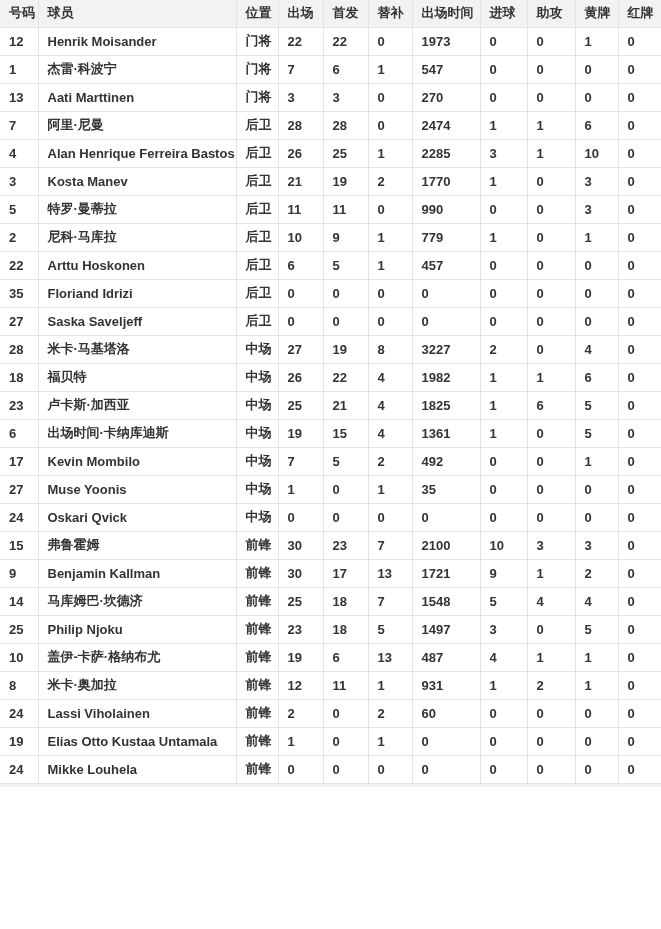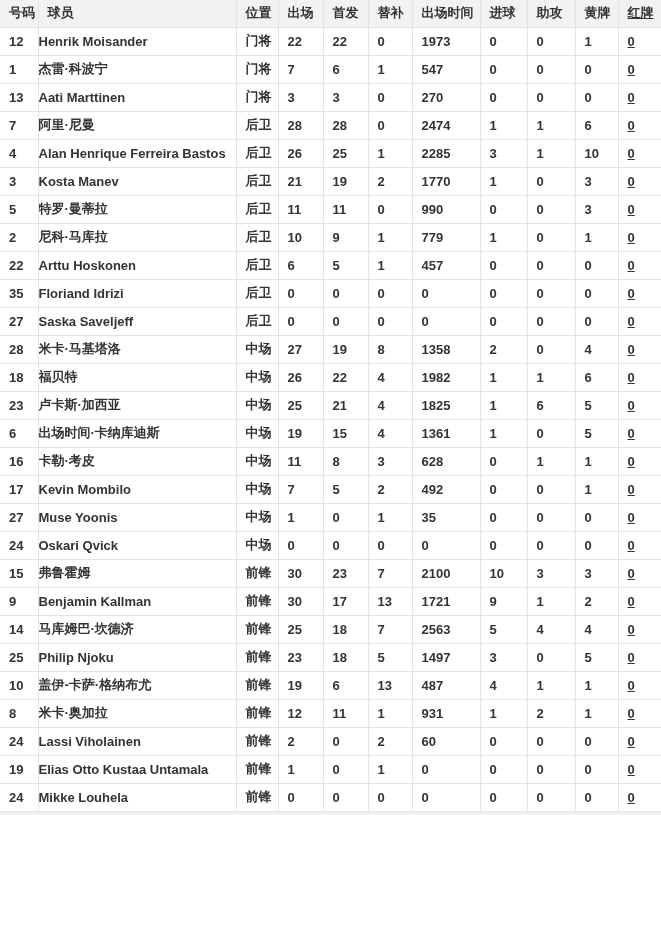--- a/index.html
+++ b/index.html
@@ -31,22 +31,22 @@
     overflow: hidden;
     box-sizing: border-box;
   }
   table.stats th {
     background: #f2f2f2;
     height: 27px;
     border-top: none;
   }
   table.stats td { height: 28px; background: #ffffff; }
   table.stats th:first-child, table.stats td:first-child { border-left: none; }
-  table.stats th:last-child, table.stats td:last-child { border-right: none; text-decoration: underline; }
-  table.stats td.col-player { padding-left: 0; }
+  table.stats th:last-child, table.stats td:last-child { border-right: none; }
+  table.stats td.col-player { padding-left: 9px; }
   .next-row-strip {
     width: 661px;
     height: 3px;
     background: #f2f2f2;
   }
 </style>
 </head>
 <body>
 
 <div class="page">
@@ -223,21 +223,21 @@
           <td class="col-yellow">0</td>
           <td class="col-red">0</td>
         </tr>
         <tr>
           <td class="col-number">28</td>
           <td class="col-player">米卡·马基塔洛</td>
           <td class="col-position">中场</td>
           <td class="col-appearances">27</td>
           <td class="col-starts">19</td>
           <td class="col-sub">8</td>
-          <td class="col-minutes">1358</td>
+          <td class="col-minutes">3227</td>
           <td class="col-goals">2</td>
           <td class="col-assists">0</td>
           <td class="col-yellow">4</td>
           <td class="col-red">0</td>
         </tr>
         <tr>
           <td class="col-number">18</td>
           <td class="col-player">福贝特</td>
           <td class="col-position">中场</td>
           <td class="col-appearances">26</td>
@@ -266,33 +266,20 @@
           <td class="col-number">6</td>
           <td class="col-player">出场时间·卡纳库迪斯</td>
           <td class="col-position">中场</td>
           <td class="col-appearances">19</td>
           <td class="col-starts">15</td>
           <td class="col-sub">4</td>
           <td class="col-minutes">1361</td>
           <td class="col-goals">1</td>
           <td class="col-assists">0</td>
           <td class="col-yellow">5</td>
-          <td class="col-red">0</td>
-        </tr>
-        <tr>
-          <td class="col-number">16</td>
-          <td class="col-player">卡勒·考皮</td>
-          <td class="col-position">中场</td>
-          <td class="col-appearances">11</td>
-          <td class="col-starts">8</td>
-          <td class="col-sub">3</td>
-          <td class="col-minutes">628</td>
-          <td class="col-goals">0</td>
-          <td class="col-assists">1</td>
-          <td class="col-yellow">1</td>
           <td class="col-red">0</td>
         </tr>
         <tr>
           <td class="col-number">17</td>
           <td class="col-player">Kevin Mombilo</td>
           <td class="col-position">中场</td>
           <td class="col-appearances">7</td>
           <td class="col-starts">5</td>
           <td class="col-sub">2</td>
           <td class="col-minutes">492</td>
@@ -353,21 +340,21 @@
           <td class="col-yellow">2</td>
           <td class="col-red">0</td>
         </tr>
         <tr>
           <td class="col-number">14</td>
           <td class="col-player">马库姆巴·坎德济</td>
           <td class="col-position">前锋</td>
           <td class="col-appearances">25</td>
           <td class="col-starts">18</td>
           <td class="col-sub">7</td>
-          <td class="col-minutes">2563</td>
+          <td class="col-minutes">1548</td>
           <td class="col-goals">5</td>
           <td class="col-assists">4</td>
           <td class="col-yellow">4</td>
           <td class="col-red">0</td>
         </tr>
         <tr>
           <td class="col-number">25</td>
           <td class="col-player">Philip Njoku</td>
           <td class="col-position">前锋</td>
           <td class="col-appearances">23</td>

